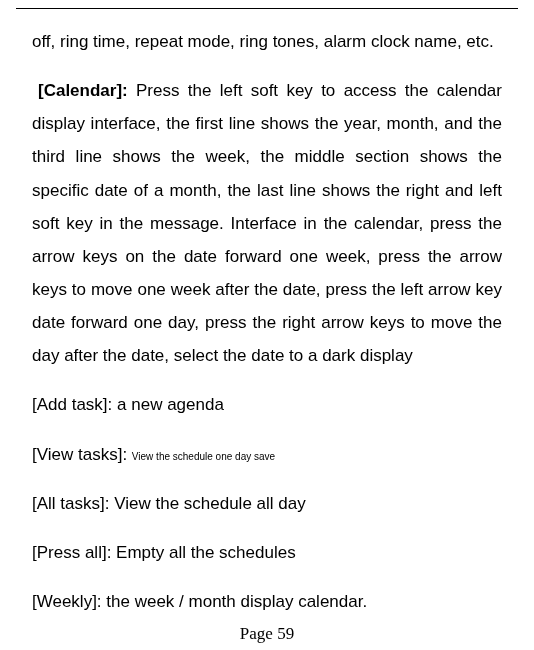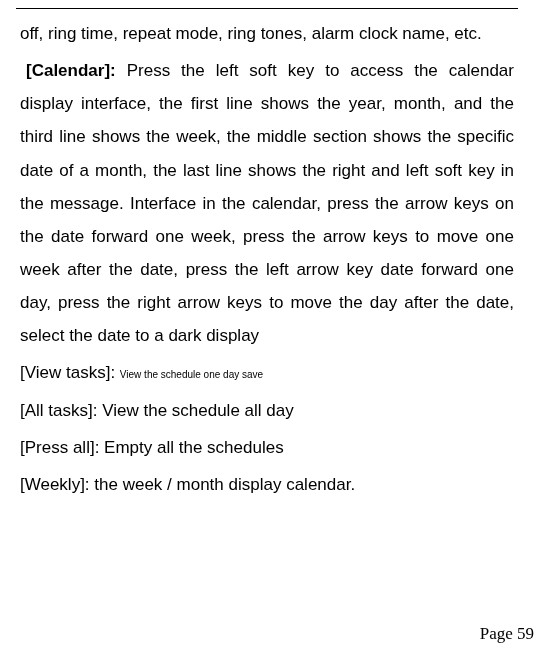--- a/index.html
+++ b/index.html
@@ -20,58 +20,59 @@
       border: none;
       border-top: 1px solid #000000;
       margin-bottom: 8px;
     }
     .content {
       font-size: 17px;
       line-height: 1.95;
       text-align: justify;
     }
     .para {
-      margin: 4px;
+      margin: 16px;
     }
     .bold {
       font-weight: bold;
     }
     .sub-item {
       font-size: 17px;
       line-height: 1.95;
     }
     .sub-item .label {
       font-size: 17px;
     }
     .sub-item-small-desc {
       font-size: 10px;
     }
     .page-number {
       position: absolute;
       bottom: 6px;
       left: 0;
       right: 0;
-      text-align: right;
+      text-align: center;
       font-family: "Times New Roman", Times, serif;
       font-size: 17px;
     }
   </style>
 </head>
 <body>
 
 <hr class="page-rule">
 
 <div class="content">
   <p class="para">off, ring time, repeat mode, ring tones, alarm clock name, etc.</p>
 
   <p class="para">
     <span class="bold" style="margin-left:6px;">[Calendar]: </span><span>Press the left soft key to access the calendar display interface, the first line shows the year, month, and the third line shows the week, the middle section shows the specific date of a month, the last line shows the right and left soft key in the message. Interface in the calendar, press the arrow keys on the date forward one week, press the arrow keys to move one week after the date, press the left arrow key date forward one day, press the right arrow keys to move the day after the date, select the date to a dark display</span>
   </p>
 
   <div id="items-container">
+      <p class="para sub-item"><span class="label">[Add task]: </span><span class="">a new agenda</span></p>
       <p class="para sub-item"><span class="label">[View tasks]: </span><span class="sub-item-small-desc">View the schedule one day save</span></p>
       <p class="para sub-item"><span class="label">[All tasks]: </span><span class="">View the schedule all day</span></p>
       <p class="para sub-item"><span class="label">[Press all]: </span><span class="">Empty all the schedules</span></p>
       <p class="para sub-item"><span class="label">[Weekly]: </span><span class="">the week / month display calendar.</span></p>
     </div>
 </div>
 
 <div class="page-number">Page 59</div>
 
 </body></html>

